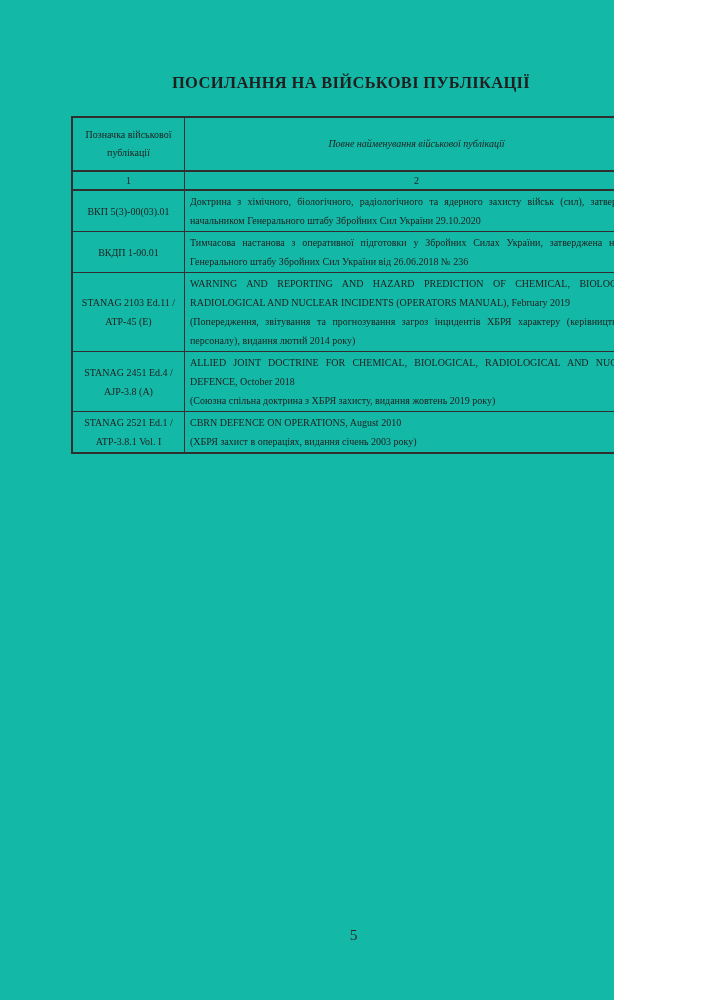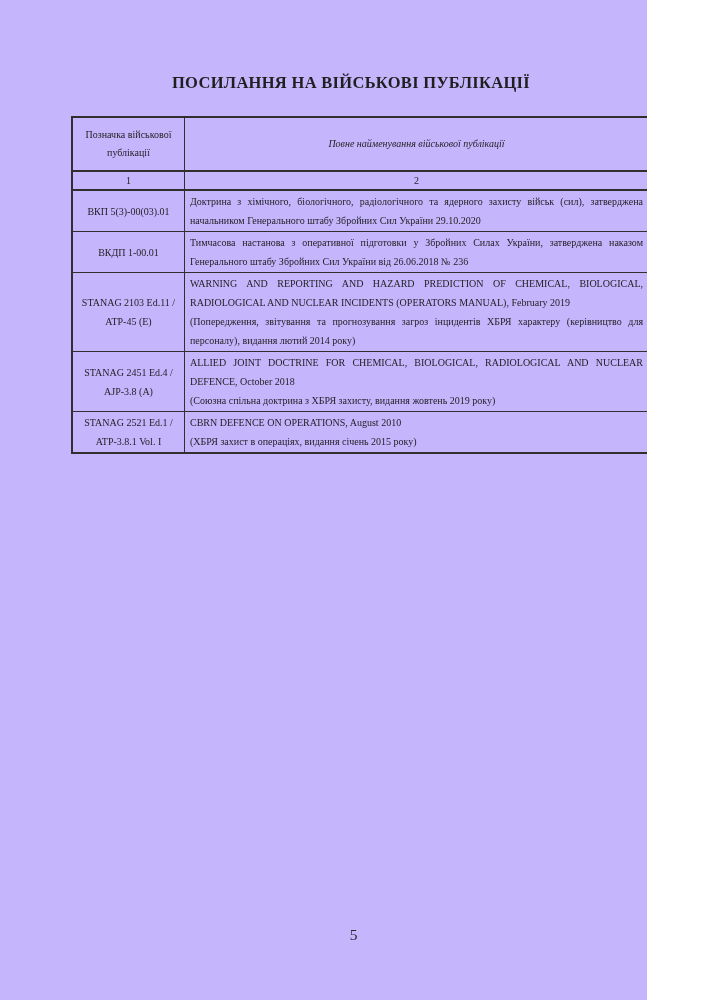--- a/index.html
+++ b/index.html
@@ -1,24 +1,23 @@
 <!DOCTYPE html>
 <html><head>
 <meta charset="utf-8">
 <style>
   html, body { margin: 0; padding: 0; background: #ffffff; }
   .page {
     position: relative;
     width: 614px;
     height: 1000px;
-    background: #c4b5fd;
+    background: #14b8a6;
     font-family: "Liberation Serif", "DejaVu Serif", serif;
     color: #1f1f1f;
     overflow: hidden;
-    padding-left: 33px;
   }
   .content {
     position: absolute;
     left: 71px;
     top: 73px;
     width: 560px;
   }
   .title {
     margin: 0 0 23px 0;
     font-size: 16.5px;
@@ -110,21 +109,21 @@
           <td class="c2">
             <p class="para">ALLIED JOINT DOCTRINE FOR CHEMICAL, BIOLOGICAL, RADIOLOGICAL AND NUCLEAR DEFENCE, October 2018</p>
             <p class="para">(Союзна спільна доктрина з ХБРЯ захисту, видання жовтень 2019 року)</p>
           </td>
         </tr>
 
         <tr>
           <td class="c1">STANAG 2521 Ed.1 / ATP-3.8.1 Vol. I</td>
           <td class="c2">
             <p class="para">CBRN DEFENCE ON OPERATIONS, August 2010</p>
-            <p class="para">(ХБРЯ захист в операціях, видання січень 2015 року)</p>
+            <p class="para">(ХБРЯ захист в операціях, видання січень 2003 року)</p>
           </td>
         </tr>
       </tbody>
     </table>
 
   </div>
 
   <div class="pageno">5</div>
 </div>
 

